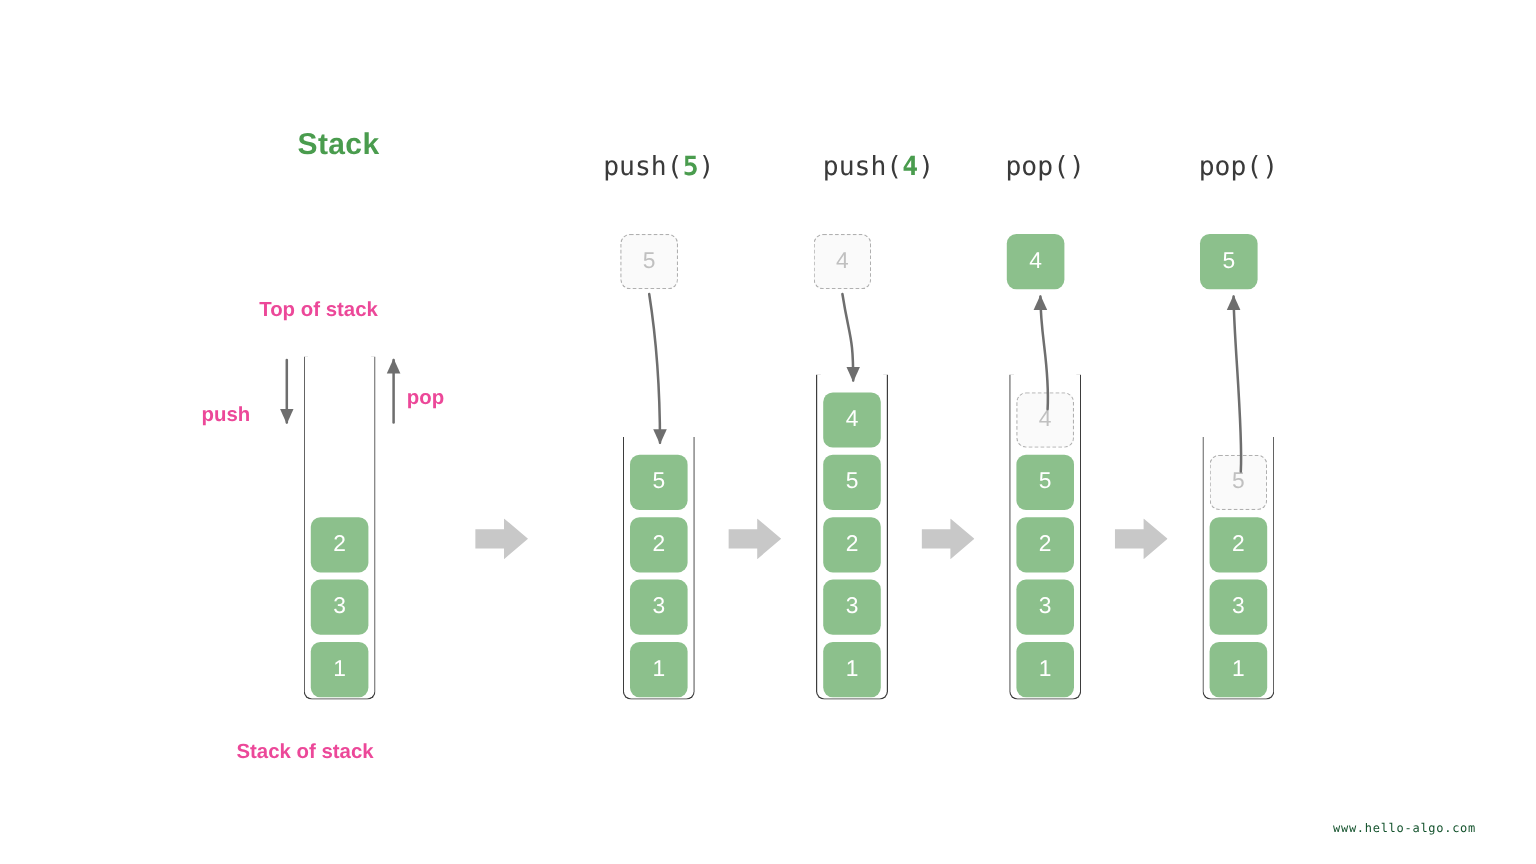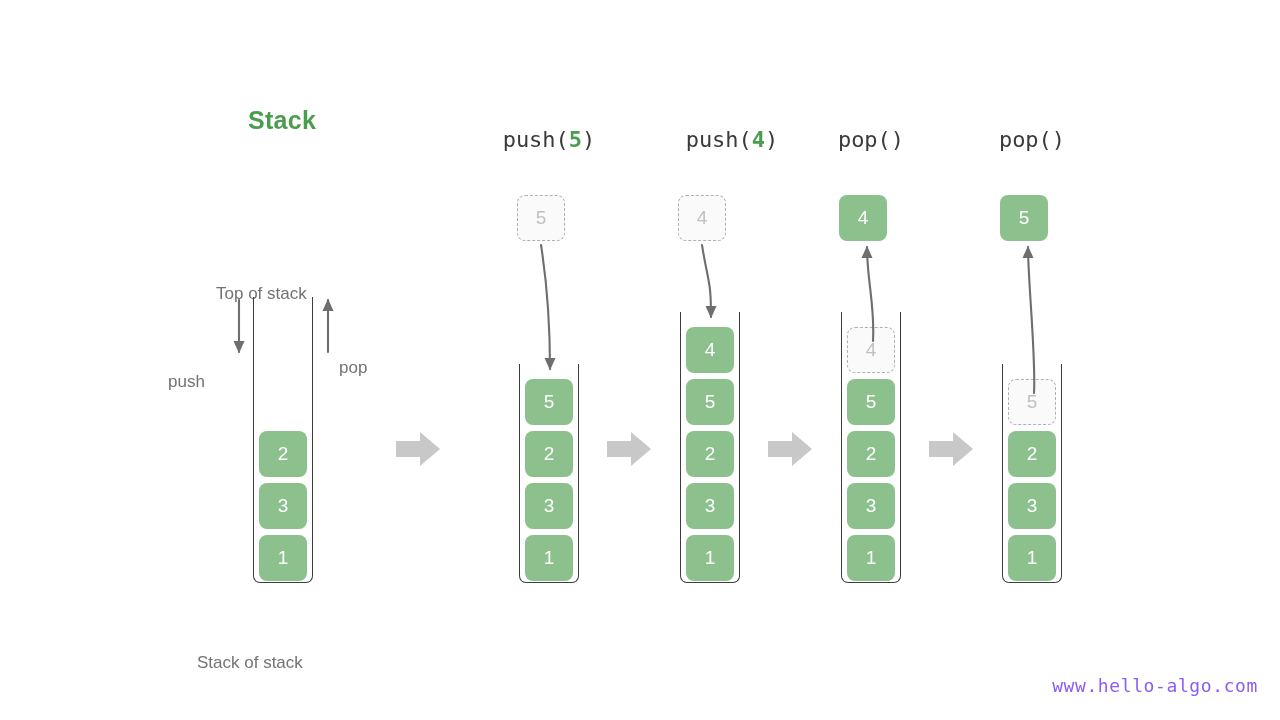--- a/index.html
+++ b/index.html
@@ -24,49 +24,48 @@
     top: 106px;
     font-size: 25px;
     font-weight: bold;
     color: #4a9c4e;
     letter-spacing: 0.3px;
     white-space: nowrap;
   }
   .label-bold {
     position: absolute;
     font-size: 17px;
-    font-weight: normal;
-    color: #737373;
-    white-space: nowrap;
-    margin-top: 36px;
+    font-weight: bold;
+    color: #ec4899;
+    white-space: nowrap;
   }
   .label-top    { left: 216px; top: 248px; }
   .label-bottom { left: 197px; top: 617px; }
   .label-push   { left: 168px; top: 336px; }
   .label-pop    { left: 339px; top: 322px; }
 
   .col-header {
     position: absolute;
     top: 127px;
     font-family: "DejaVu Sans Mono", "Liberation Mono", monospace;
     font-size: 22px;
     color: #3a3a3a;
     white-space: nowrap;
     transform: translateX(-50%);
     letter-spacing: 0px;
   }
   .col-header .arg { color: #4a9c4e; font-weight: bold; }
 
   .watermark {
     position: absolute;
-    right: 22px;
+    right: 50px;
     bottom: 24px;
     font-family: "DejaVu Sans Mono", "Liberation Mono", monospace;
-    font-size: 18px;
-    color: #8b5cf6;
+    font-size: 10px;
+    color: #14532d;
     letter-spacing: 0.6px;
     white-space: nowrap;
   }
 
   
   .tube {
     position: absolute;
     border-left: 1.6px solid #3d3d3d;
     border-right: 1.6px solid #3d3d3d;
     border-bottom: 1.6px solid #3d3d3d;

